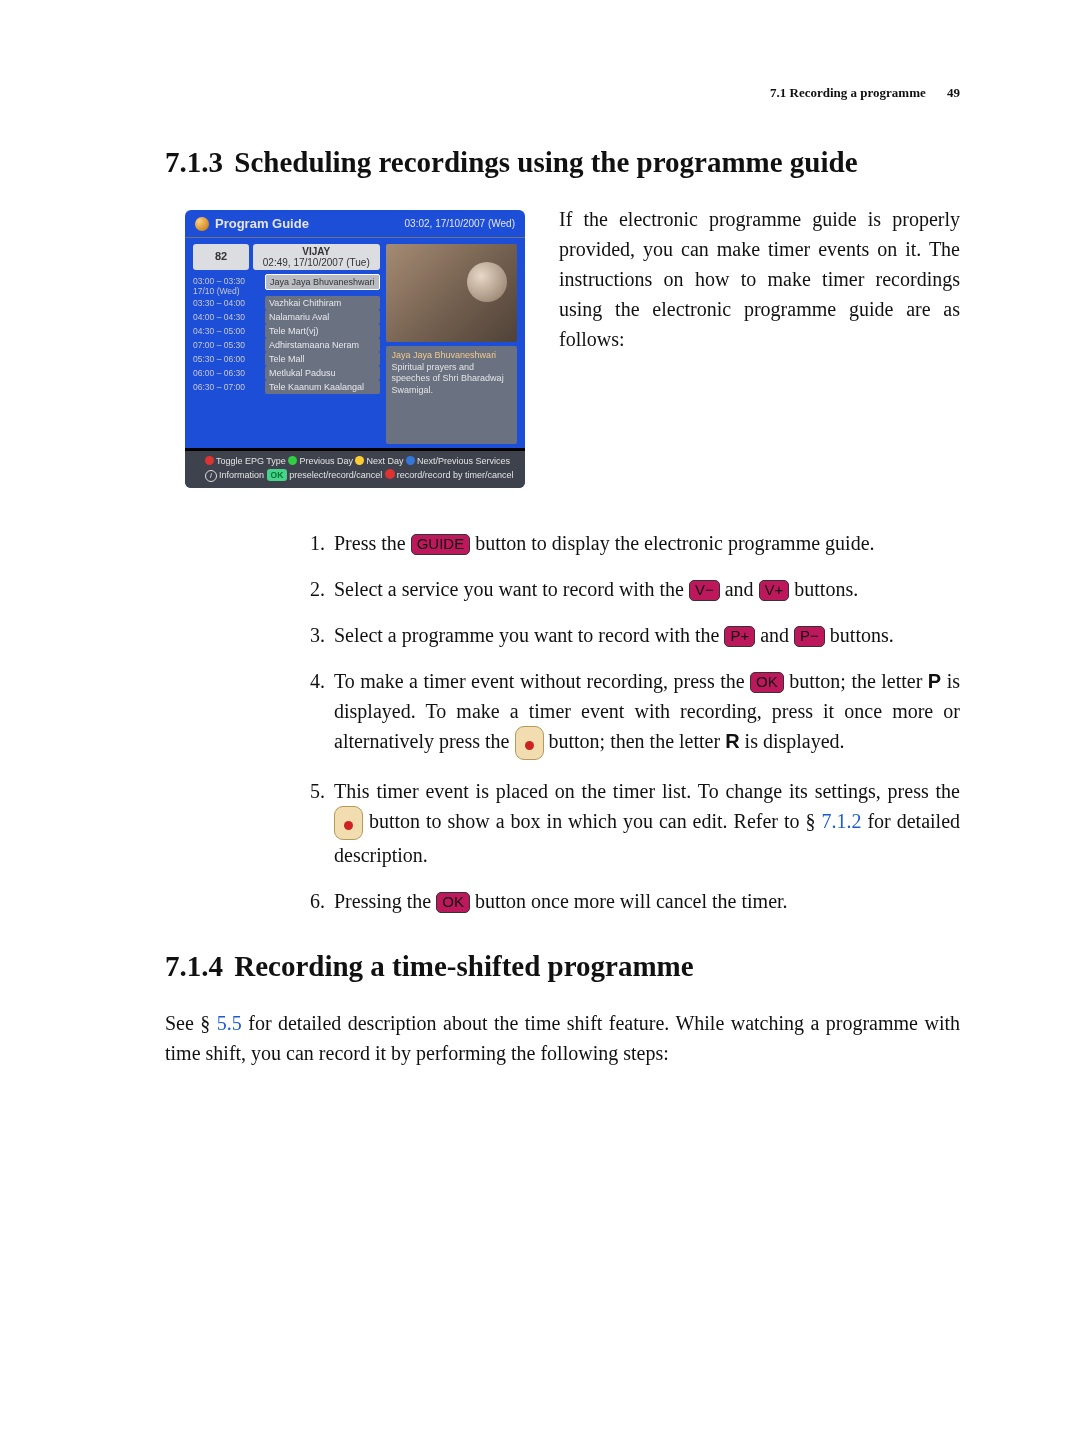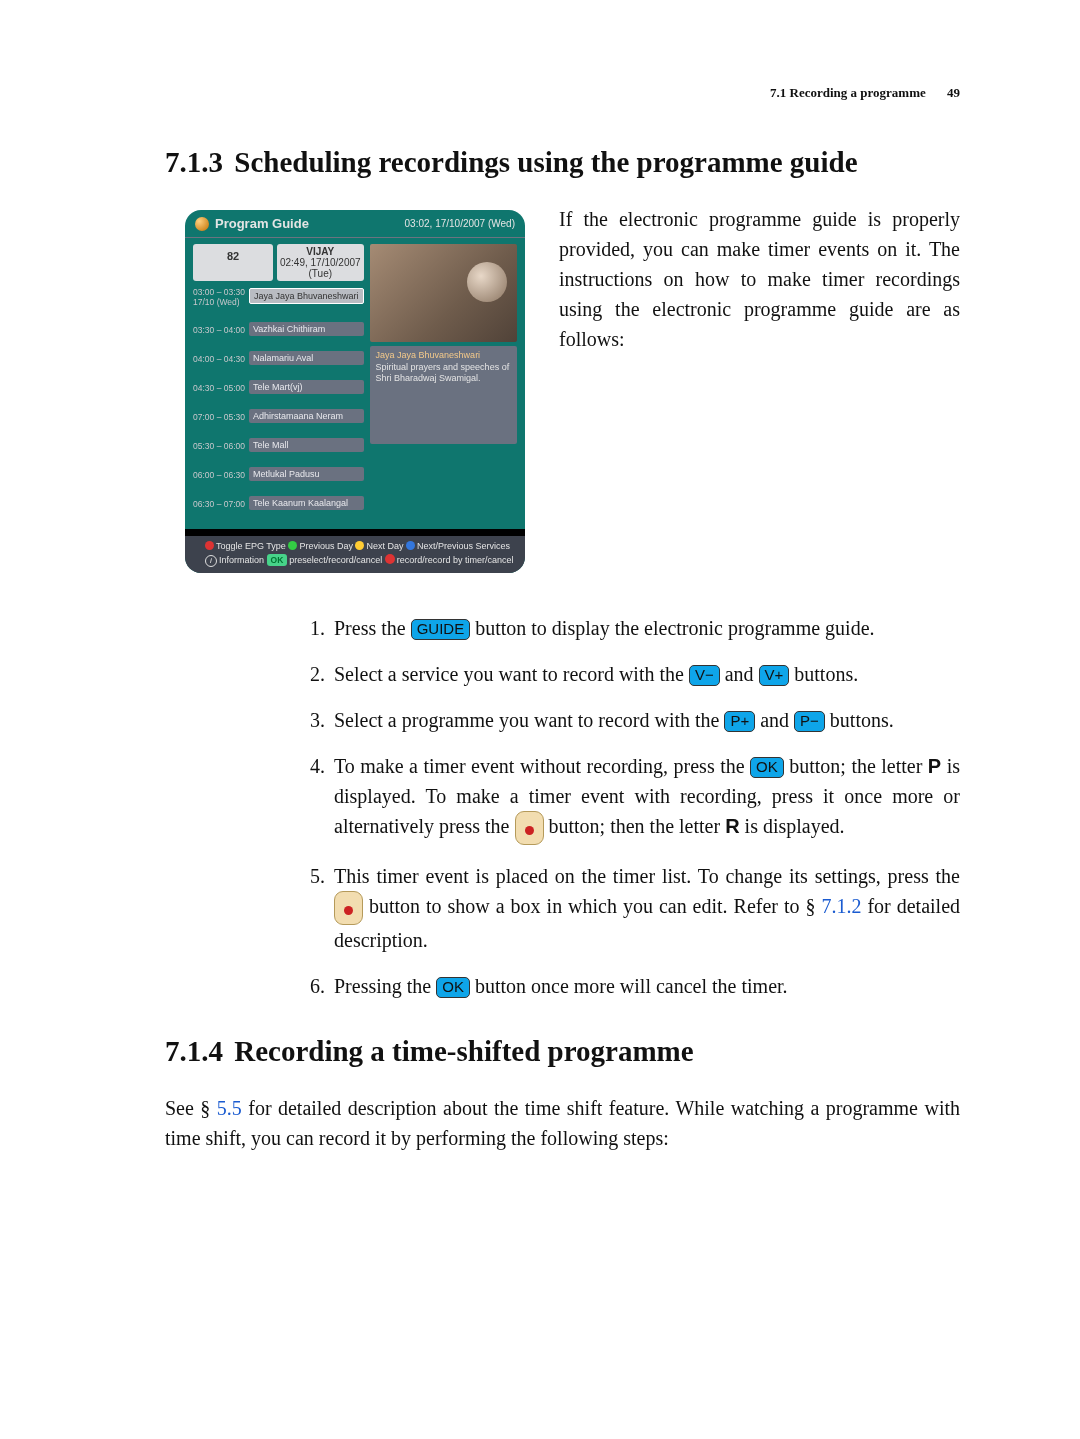--- a/index.html
+++ b/index.html
@@ -38,22 +38,22 @@
     display: inline-block;
     width: 62px;
   }
   .wrapfig {
     float: left;
     width: 350px;
     margin: 6px 24px 10px 20px;
   }
   .epg {
     width: 340px;
-    background: #0f766e;
-    border-radius: 16px;
+    background: #1d4ed8;
+    border-radius: 6px;
     color: #e4e4e4;
     font-family: "Segoe UI", Arial, sans-serif;
     font-size: 10px;
     overflow: hidden;
   }
   .epg-top {
     display: flex;
     align-items: center;
     justify-content: space-between;
     padding: 6px 10px;
@@ -74,27 +74,27 @@
   .epg-body {
     display: flex;
     gap: 6px;
     padding: 6px 8px 4px 8px;
   }
   .epg-left { flex: 1; }
   .epg-right { width: 150px; display:flex; flex-direction:column; gap:4px; }
   .epg-hdr { display: flex; gap: 4px; margin-bottom: 4px; }
   .epg-ch {
     width: 56px; background: #dcdde0; color: #333; text-align: center;
-    border-radius: 3px; padding: 6px 12px; font-weight: bold; font-size: 11px;
+    border-radius: 3px; padding: 6px 0; font-weight: bold; font-size: 11px;
   }
   .epg-ch2 {
     flex: 1; background: #dcdde0; color: #333; text-align: center;
     border-radius: 3px; padding: 2px 0; font-size: 10px;
   }
-  .epg-row { display:flex; gap:0; align-items:center; margin-bottom:15px; }
+  .epg-row { display:flex; gap:16px; align-items:flex-start; margin-bottom:0; }
   .epg-time { width:56px; font-size:8.5px; color:#c8c8cc; padding-top:2px; }
   .epg-prog {
     flex:1; background:#6a7180; color:#e8e8ec; padding:2px 4px;
     border-radius:2px; font-size:9px; white-space:nowrap; overflow:hidden;
   }
   .epg-prog.sel { background:#b9bcc2; color:#333; border:1px solid #fff; }
   .epg-preview {
     height: 98px;
     background: linear-gradient(135deg,#a58b74,#6f5c4c 60%,#504238);
     border-radius:2px;
@@ -105,21 +105,21 @@
     border-radius:50%;
     background: radial-gradient(circle at 35% 35%, #e8d8c8, #8a7460);
   }
   .epg-desc {
     background:#6a7180; border-radius:2px; padding:4px 6px; font-size:9px;
     line-height:1.3; height:90px;
   }
   .epg-desc .dtitle { color:#f3c98a; }
   .epg-foot {
     background:#3d424d; padding:4px 8px 6px 20px; font-size:9px; line-height:1.5;
-    border-top:7px solid #000000;
+    border-top:3px solid #000000;
   }
   .dot{display:inline-block;width:9px;height:9px;border-radius:50%;vertical-align:-1px;margin-right:2px;}
   .dot.r{background:#d33;} .dot.g{background:#3c4;} .dot.y{background:#fc3;} .dot.b{background:#37d;}
   .pill{display:inline-block;background:#47d48a;color:#073;font-weight:bold;
     border-radius:3px;padding:0 4px;margin-right:2px;font-size:8.5px;}
   .dot.rec{width:10px;height:10px;}
   .icirc{display:inline-block;width:10px;height:10px;border:1px solid #ddd;
     border-radius:50%;text-align:center;line-height:10px;font-size:8px;font-style:italic;margin-right:2px;}
 
   .para {
@@ -139,21 +139,21 @@
   ol.steps li { margin-bottom: 16px; text-align: justify; padding-left:4px;}
   .key {
     display: inline-block;
     border: 1px solid #333;
     border-radius: 5px;
     padding: 0 5px;
     font-family: Arial, Helvetica, sans-serif;
     font-size: 15px;
     line-height: 1.25;
     vertical-align: 1px;
-    background: #0ea5e9;
+    background: #be185d;
   }
   .keybold { font-family: Arial, sans-serif; font-weight: bold; }
   .recbtn {
     display: inline-block;
     border: 1px solid #b59a5a;
     background: #f2ddb0;
     border-radius: 9px;
     padding: 1px 9px;
     vertical-align: -2px;
   }

